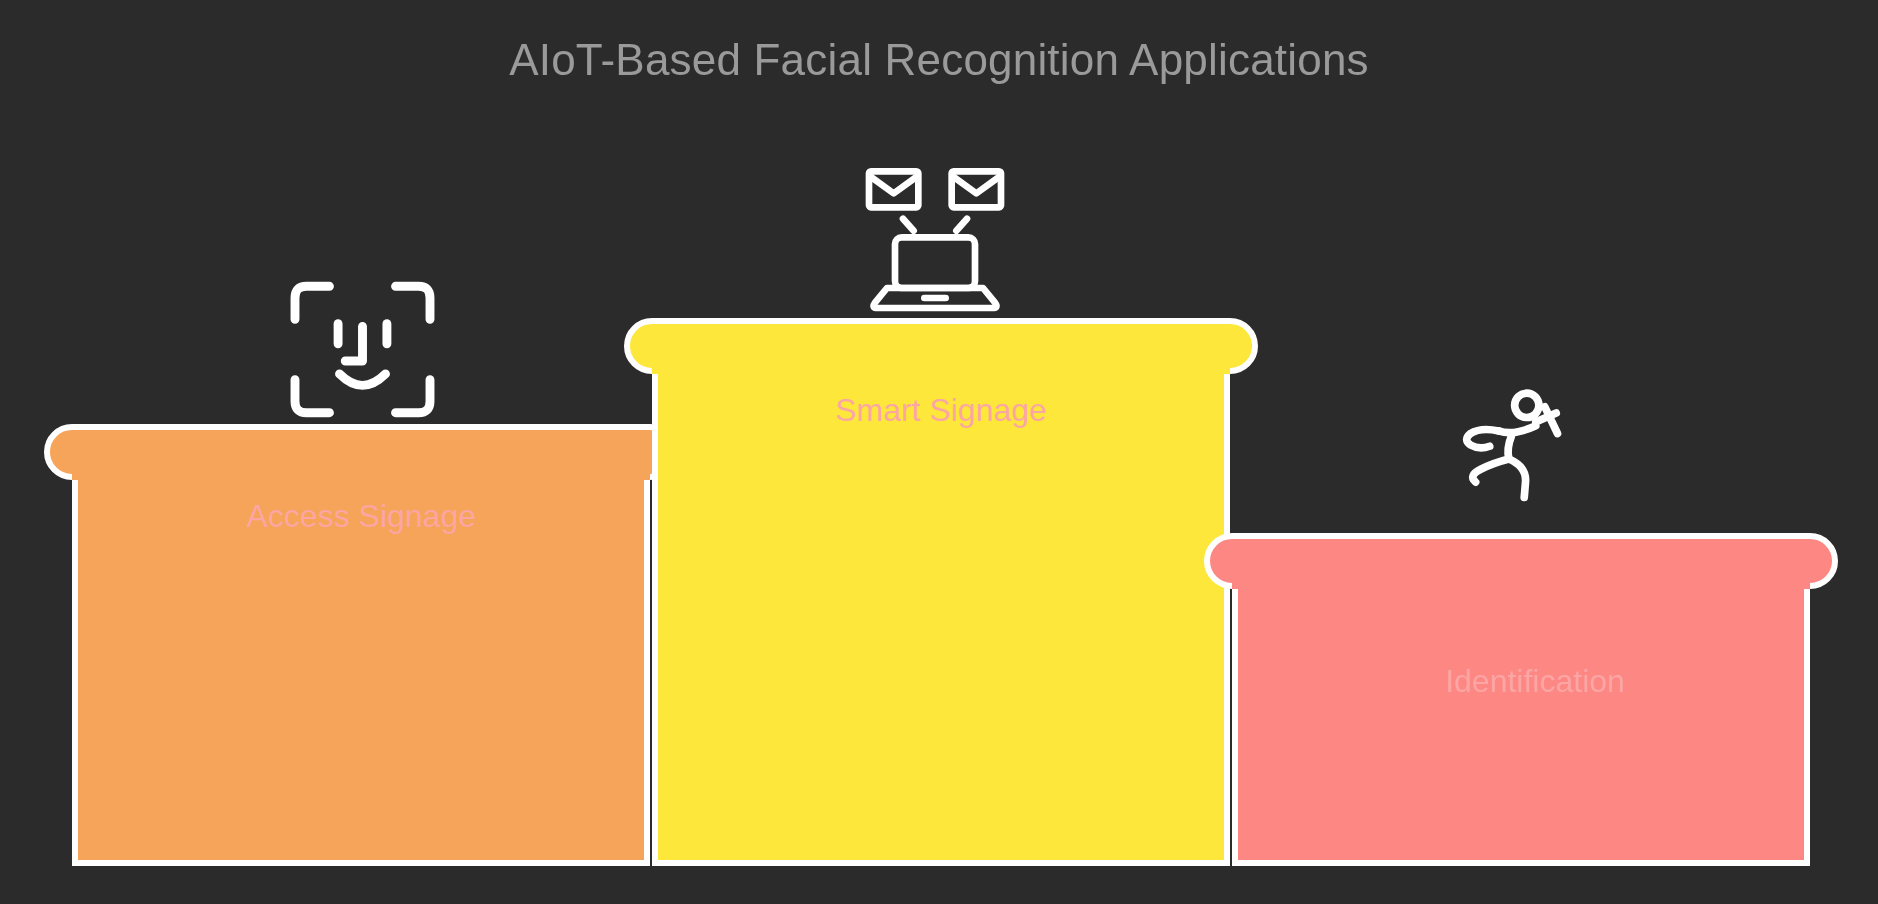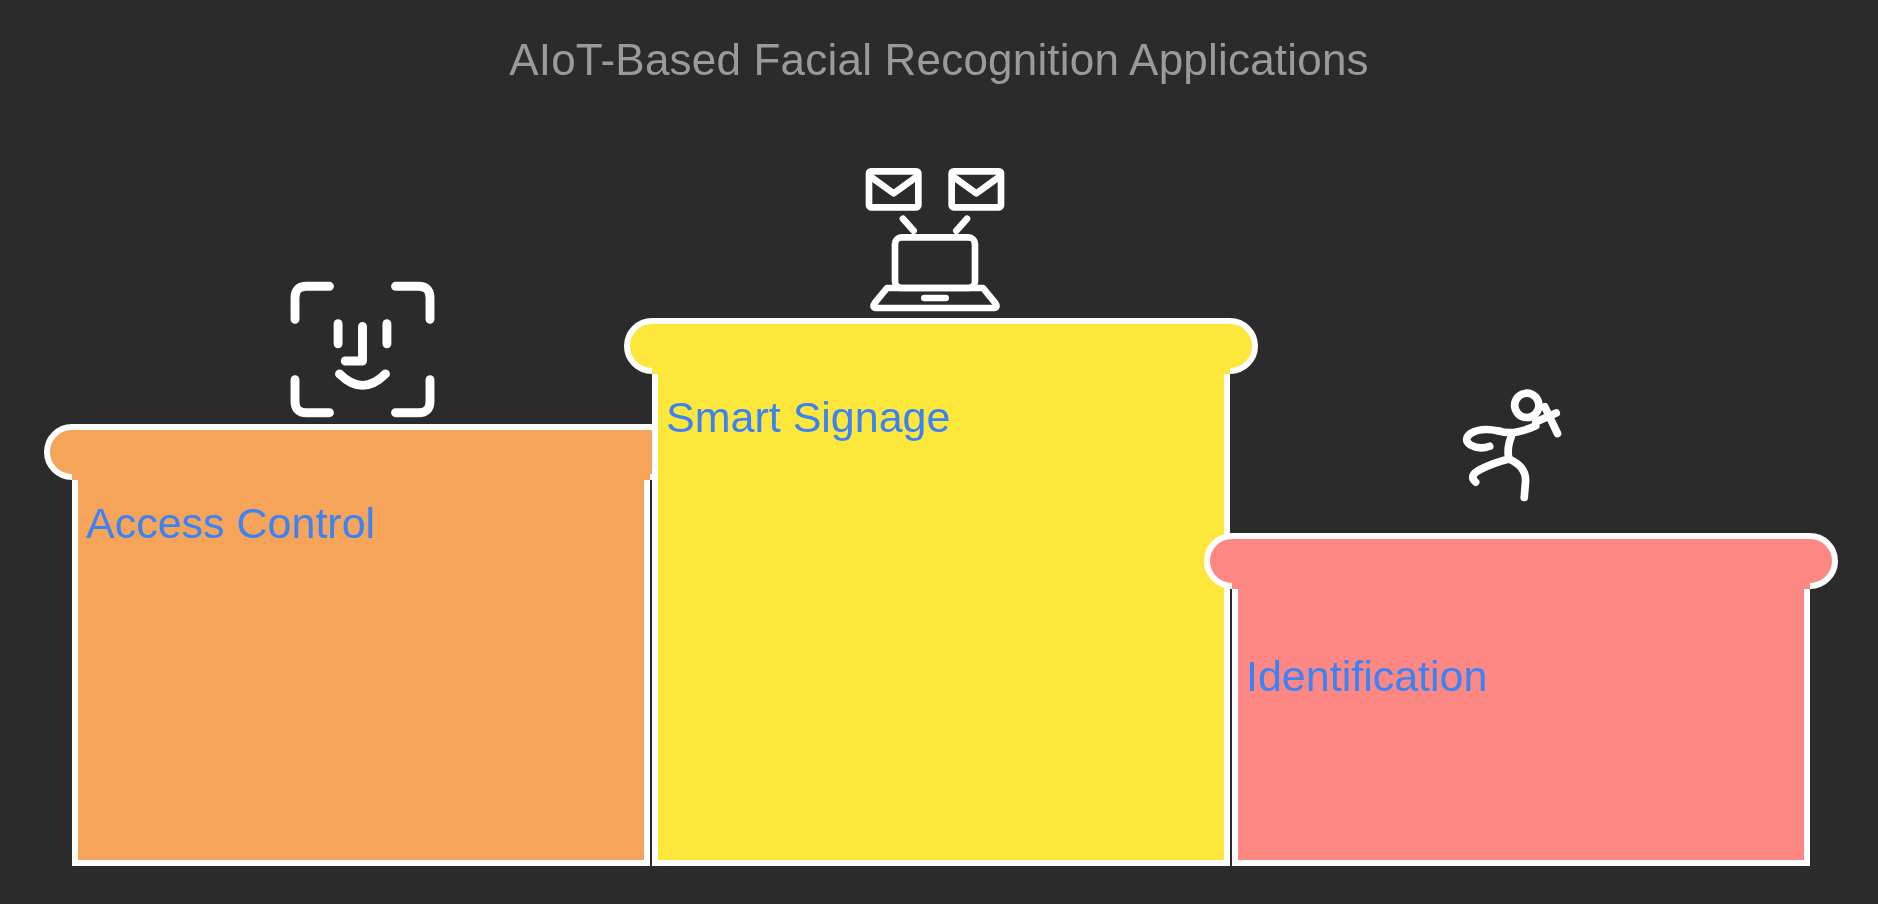--- a/index.html
+++ b/index.html
@@ -69,23 +69,23 @@
     left: 0;
     top: -10px;
     width: 100%;
     height: 16px;
   }
 
   .bar-label {
     position: absolute;
     left: 0;
     width: 100%;
-    text-align: left;
-    color: #3b82f6;
-    font-size: 43px;
+    text-align: center;
+    color: #fca5a5;
+    font-size: 32px;
     font-weight: 400;
     line-height: 1.28;
     padding: 0 14px;
     box-sizing: border-box;
   }
 
   
   .icon-wrap {
     position: absolute;
   }
@@ -155,30 +155,30 @@
       <path d="M42 54 Q56 60 55 72 L54 84"></path>
 
       <path d="M42 54 Q30 57 20 62 Q10 67 16 72"></path>
     </svg>
   </div>
 
   <div class="bar" style="left:72px; top:474px; width:578px; height:392px;">
     <div class="bar-cap" style="background:#f7a45b;"></div>
     <div class="bar-body" style="background:#f7a45b;"></div>
     <div class="cap-join" style="background:#f7a45b;"></div>
-    <div class="bar-label" style="top:22px;">Access Control</div>
+    <div class="bar-label" style="top:22px;">Access Signage</div>
   </div>
 
   <div class="bar" style="left:652px; top:368px; width:578px; height:498px;">
     <div class="bar-cap" style="background:#fce73a;"></div>
     <div class="bar-body" style="background:#fce73a;"></div>
     <div class="cap-join" style="background:#fce73a;"></div>
     <div class="bar-label" style="top:22px;">Smart Signage</div>
   </div>
 
   <div class="bar" style="left:1232px; top:583px; width:578px; height:283px;">
     <div class="bar-cap" style="background:#fc8783;"></div>
     <div class="bar-body" style="background:#fc8783;"></div>
     <div class="cap-join" style="background:#fc8783;"></div>
-    <div class="bar-label" style="top:66px;">Identification</div>
+    <div class="bar-label" style="top:78px;margin-left:14px;">Identification</div>
   </div>
 
 </div>
 
 </body></html>

